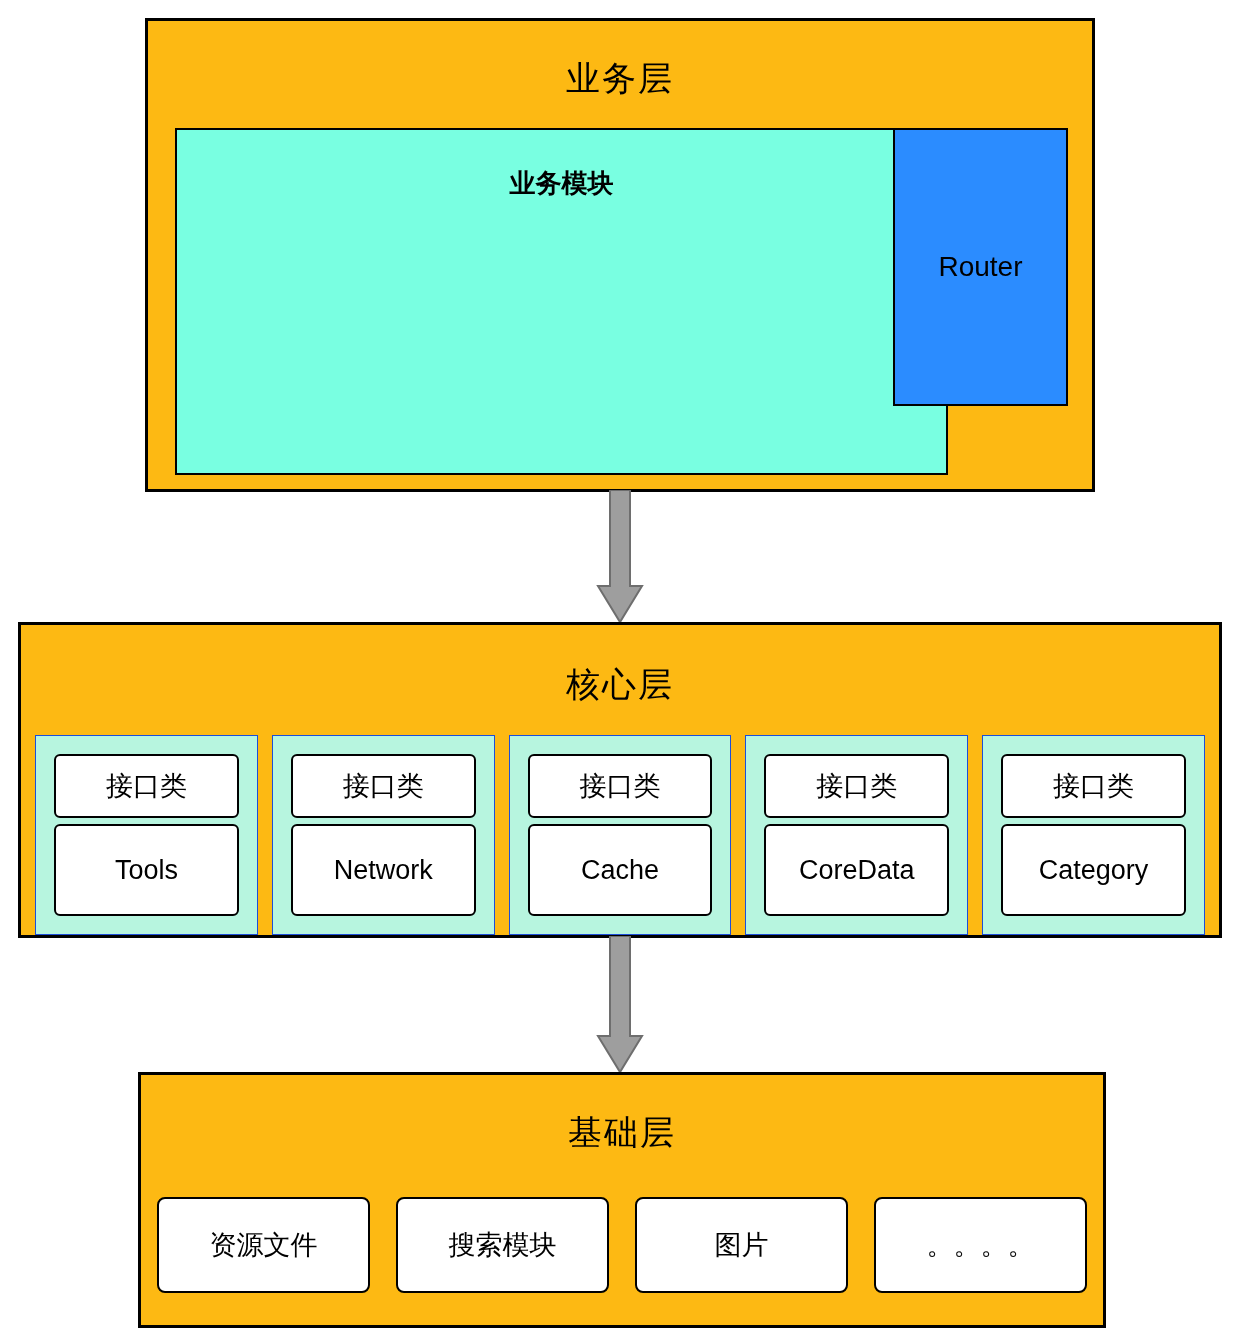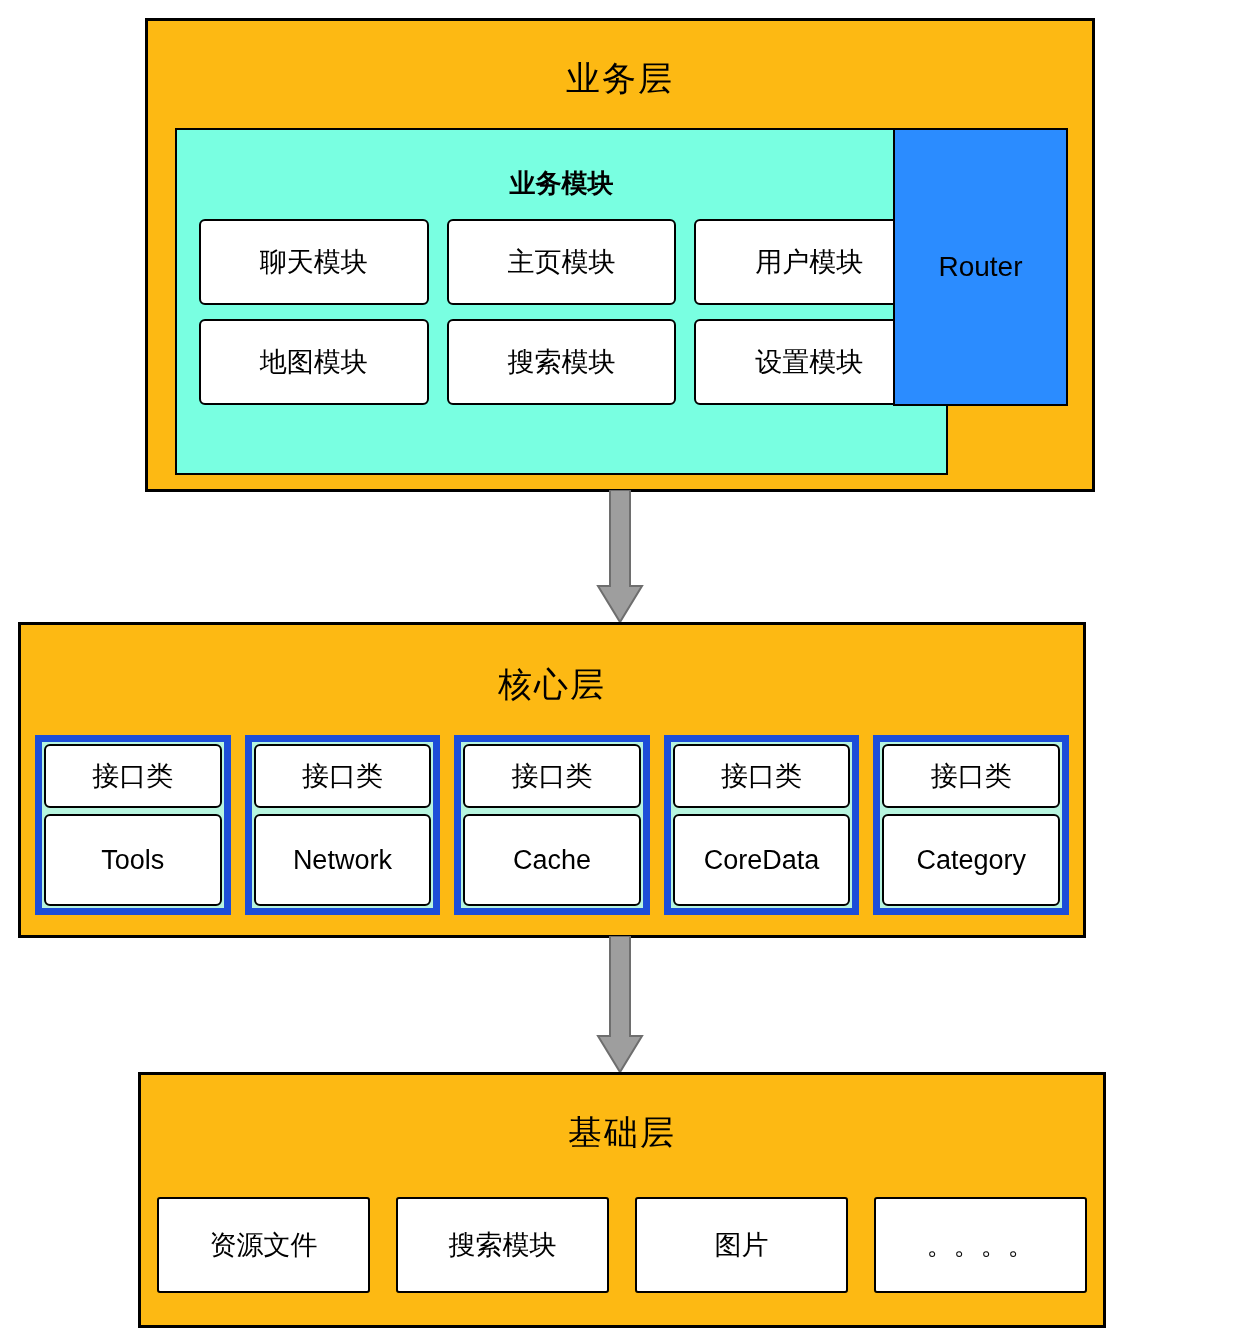--- a/index.html
+++ b/index.html
@@ -93,39 +93,39 @@
     align-items: center;
     justify-content: center;
     font-size: 28px;
     box-sizing: border-box;
   }
 
   
   #core-layer {
     left: 18px;
     top: 622px;
-    width: 1068px;
+    width: 1204px;
     height: 316px;
   }
   #core-layer .layer-title { margin-top: 42px; }
 
   .core-row {
     position: absolute;
     left: 14px;
     top: 110px;
     right: 14px;
     display: flex;
     gap: 14px;
   }
   .core-col {
     flex: 1;
-    border: 7px solid #1d4ed8;
+    border: 1px solid #1d4ed8;
     background: #B7F5DF;
     box-sizing: border-box;
-    padding: 2px;
+    padding: 18px;
   }
   .core-cell {
     background: #ffffff;
     border: 2px solid #000000;
     border-radius: 6px;
     height: 64px;
     display: flex;
     align-items: center;
     justify-content: center;
     font-size: 27px;
@@ -148,21 +148,21 @@
     left: 16px;
     top: 122px;
     right: 16px;
     display: flex;
     gap: 26px;
   }
   .base-cell {
     flex: 1;
     background: #ffffff;
     border: 2px solid #000000;
-    border-radius: 3px;
+    border-radius: 8px;
     height: 96px;
     display: flex;
     align-items: center;
     justify-content: center;
     font-size: 27px;
     box-sizing: border-box;
   }
 
   
   .arrow {
@@ -176,28 +176,20 @@
 </head>
 <body>
 
 <div class="canvas">
 
   <div class="layer" id="business-layer">
     <div class="layer-title">业务层</div>
 
     <div class="module-group">
       <div class="module-group-title">业务模块</div>
-      <div class="module-grid">
-        <div class="module-cell">聊天模块</div>
-        <div class="module-cell">主页模块</div>
-        <div class="module-cell">用户模块</div>
-        <div class="module-cell">地图模块</div>
-        <div class="module-cell">搜索模块</div>
-        <div class="module-cell">设置模块</div>
-      </div>
     </div>
 
     <div class="router-box">Router</div>
   </div>
 
   <svg class="arrow" id="arrow-business-core" viewBox="0 0 48 134">
     <polygon points="14,0 34,0 34,96 46,96 24,132 2,96 14,96" fill="#9E9E9E" stroke="#6E6E6E" stroke-width="2"></polygon>
   </svg>
 
   <div class="layer" id="core-layer">

